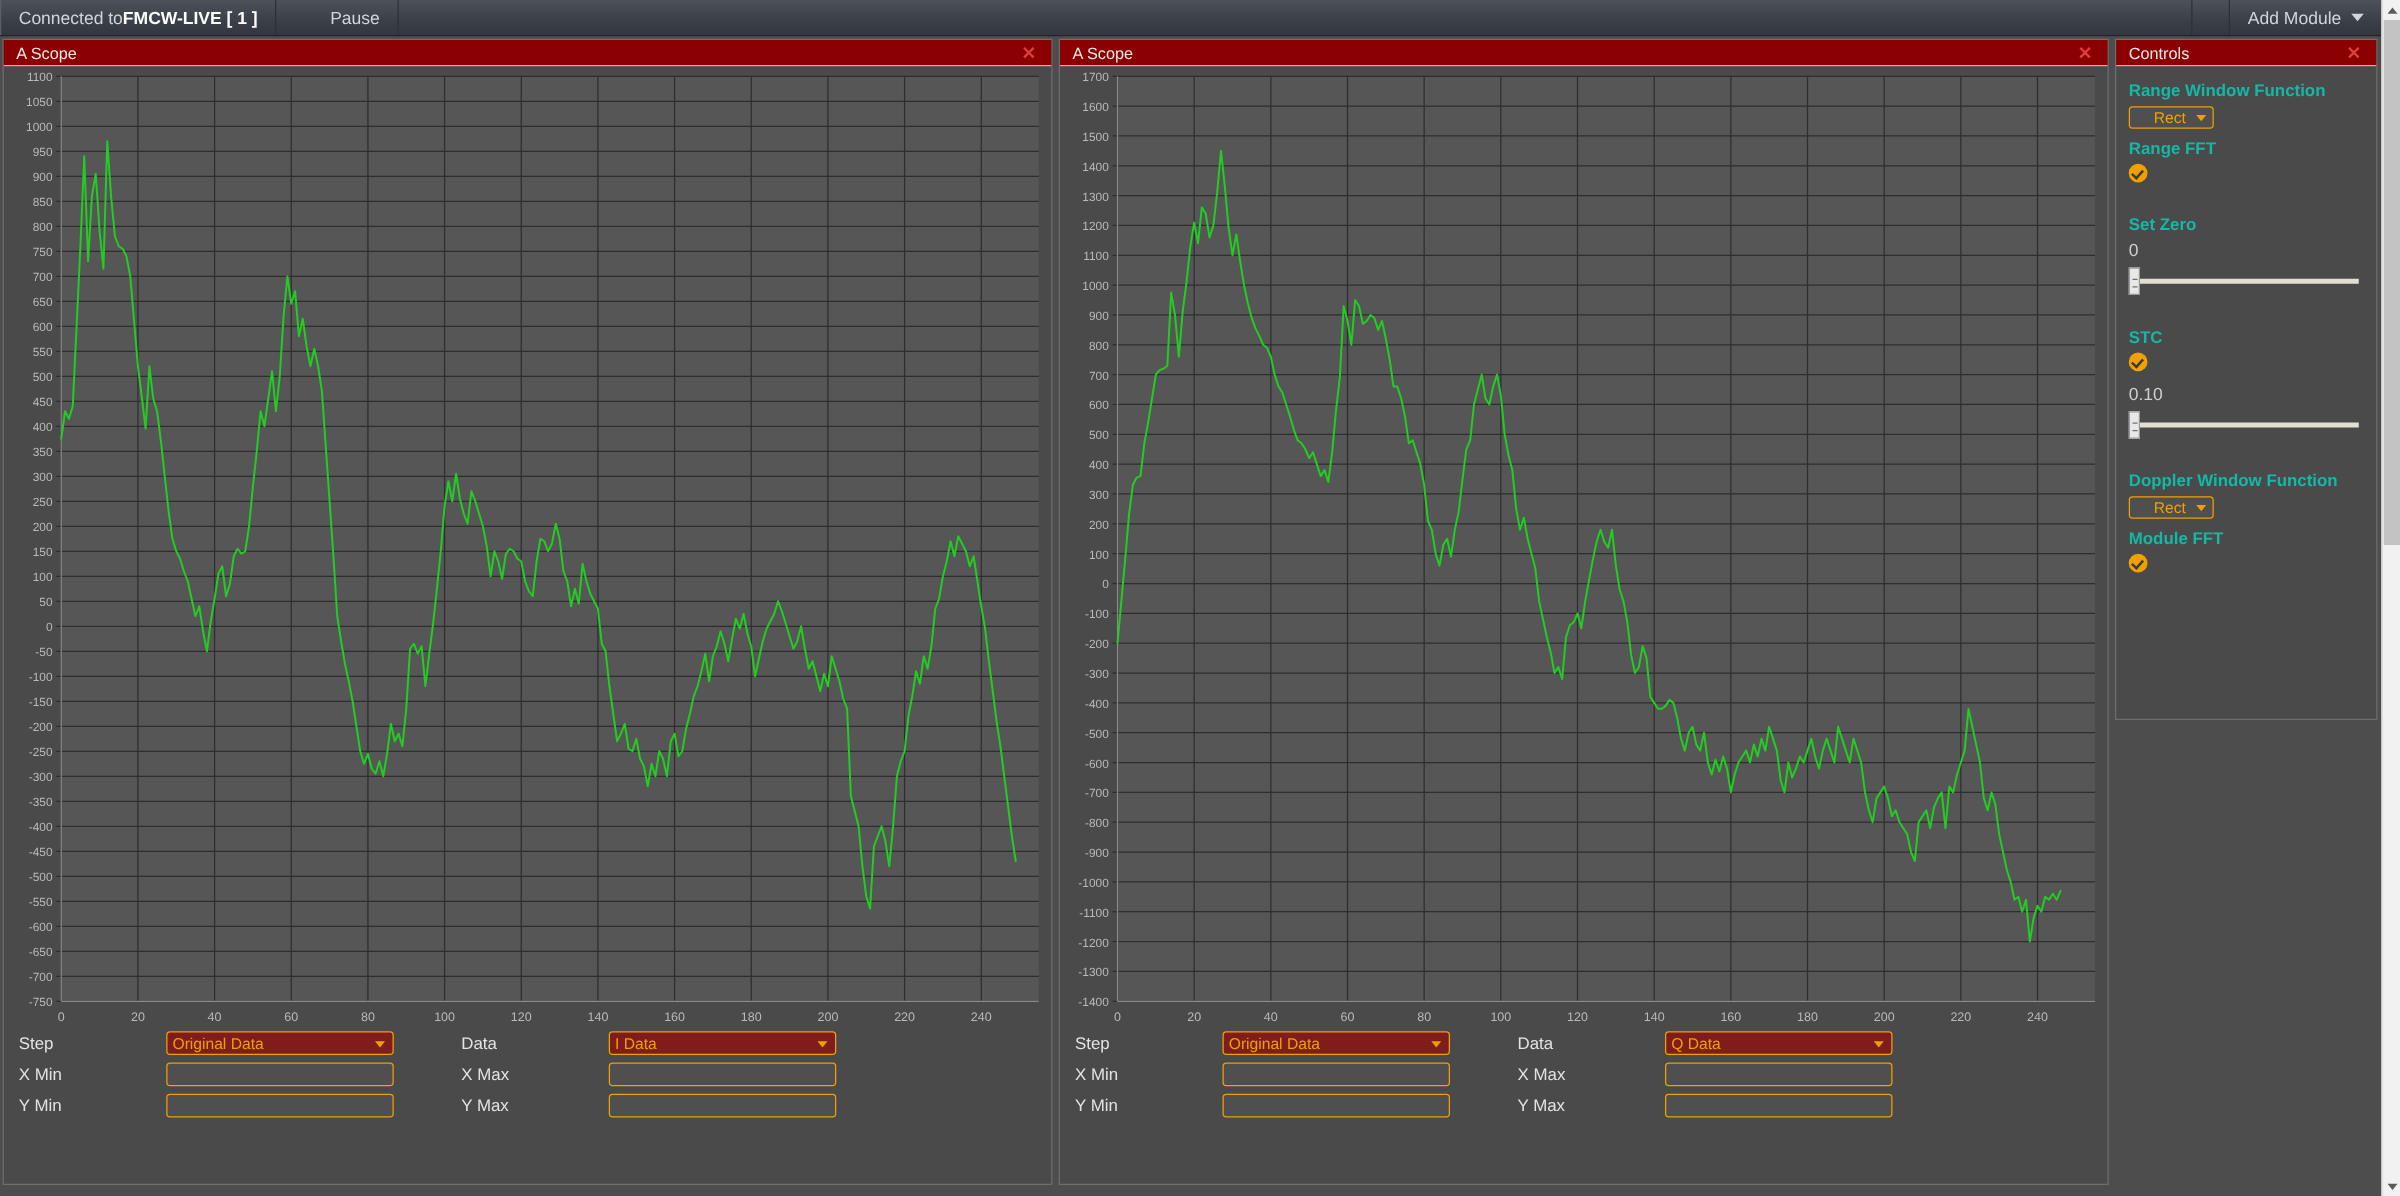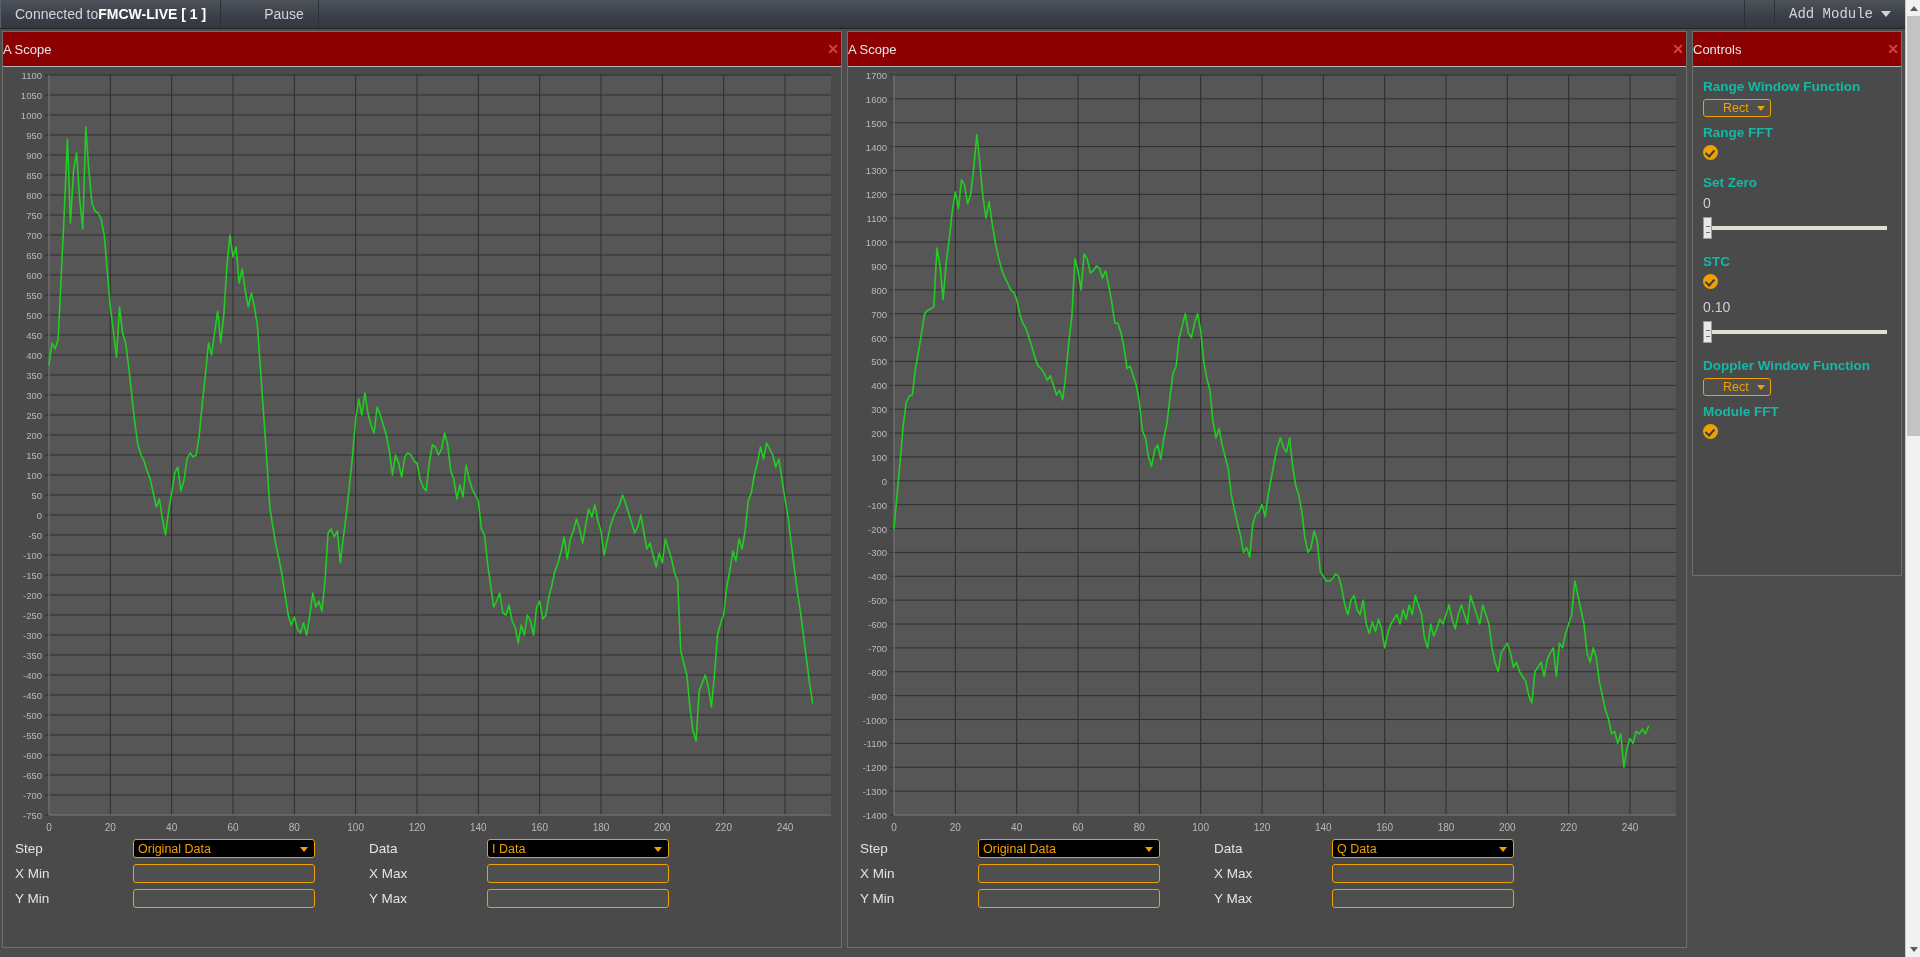--- a/index.html
+++ b/index.html
@@ -20,41 +20,41 @@
   }
   .menu-item {
     display: flex; align-items: center; padding: 0 14px;
     color: #d2d6db; font-size: 14px; line-height: 1;
     border-right: 1px solid #2c3138;
     white-space: nowrap;
   }
   .menu-item.first { border-left: 1px solid #595f68; }
   .menu-item b { font-weight: bold; color: #ffffff; }
   #topbar-spacer { flex: 1 1 auto; border-right: 1px solid #2c3138; }
-  .menu-item.right { border-right: none; border-left: 1px solid #2c3138; font-family: Liberation Mono, monospace; }
+  .menu-item.right { border-right: none; border-left: 1px solid #2c3138; }
   .caret-down {
     display: inline-block; margin-left: 8px;
     width: 0; height: 0;
     border-left: 5px solid transparent;
     border-right: 5px solid transparent;
     border-top: 6px solid #d2d6db;
   }
 
   
   .panel {
     position: absolute;
     background: #4a4a4a;
     border: 1px solid #6e6e6e;
   }
   .panel-title {
-    height: 35px;
+    height: 21px;
     background: #8b0000;
     border-bottom: 1px solid #b8b8b8;
     display: flex; align-items: center;
-    padding: 0 0;
+    padding: 0 10px;
     color: #e8e8e8; font-size: 13px;
   }
   .panel-title .ttl { flex: 1 1 auto; }
   .panel-close {
     color: #d94040; font-size: 14px; font-weight: bold;
     cursor: pointer; line-height: 1; padding: 0 2px;
   }
   .panel-body { position: relative; width: 100%; height: calc(100% - 21px); }
 
   #scopeA { left: 2px;   top: 31px; width: 840px;  height: 917px; }
@@ -79,40 +79,40 @@
     flex: 0 0 auto; width: 182px; height: 19px;
     border: 1px solid #f0a000; border-radius: 3px;
     background: #4f4f4f; color: #f0a000;
     font-size: 12.5px; font-family: "Liberation Sans", sans-serif;
     padding: 0 4px;
     outline: none;
   }
   .sel {
     position: relative; flex: 0 0 auto; width: 182px; height: 19px;
     border: 1px solid #f0a000; border-radius: 3px;
-    background: #000000; color: #f0a000;
+    background: #7f1d1d; color: #f0a000;
     font-size: 12.5px; display: flex; align-items: center;
     padding: 0 4px; cursor: pointer;
   }
   .sel .sel-caret {
     position: absolute; right: 6px; top: 50%; margin-top: -2px;
     width: 0; height: 0;
     border-left: 4px solid transparent;
     border-right: 4px solid transparent;
     border-top: 5px solid #f0a000;
   }
   .gap { width: 52px; flex: 0 0 auto; }
 
   
   .ctrl-body { padding: 12px 10px 0 10px; }
   .ctrl-label {
     color: #14b8a6; font-size: 13.5px; font-weight: bold;
     margin: 0 0 5px 0;
   }
-  .ctrl-label.sp { margin-top: 15px; }
+  .ctrl-label.sp { margin-top: 26px; }
   .ctrl-sel {
     position: relative; width: 68px; height: 18px;
     border: 1px solid #f0a000; border-radius: 3px;
     background: #4f4f4f; color: #f0a000;
     font-size: 12.5px; display: flex; align-items: center;
     padding: 0 19px; cursor: pointer; margin-bottom: 8px;
   }
   .ctrl-sel .sel-caret {
     position: absolute; right: 5px; top: 50%; margin-top: -2px;
     width: 0; height: 0;

